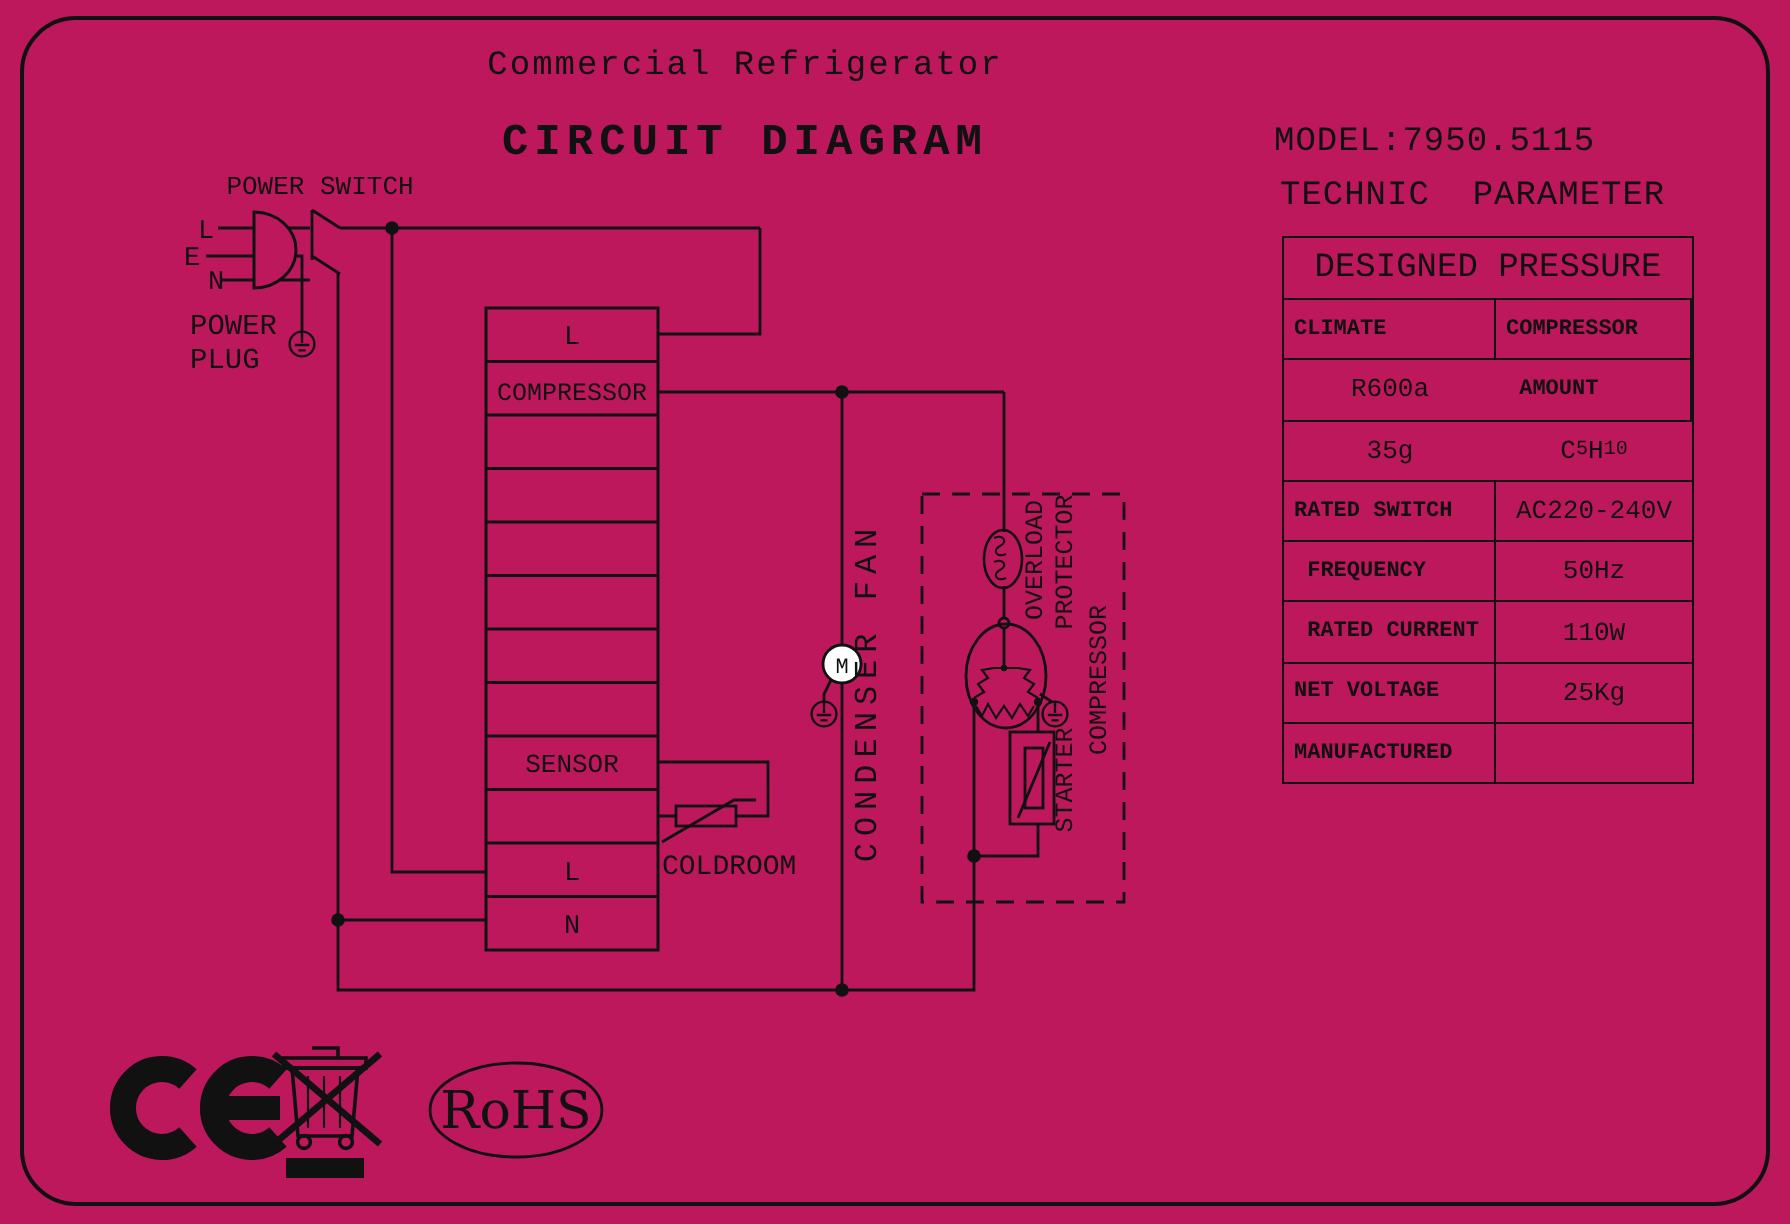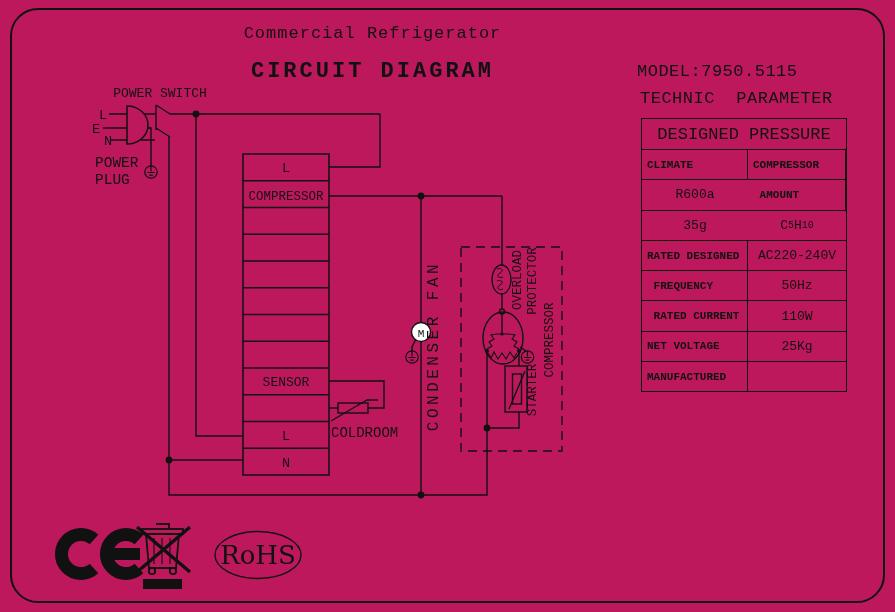--- a/index.html
+++ b/index.html
@@ -41,21 +41,21 @@
   <div class="subtitle">TECHNIC  PARAMETER</div>
 
   <div class="ptable">
     <div class="hdr">DESIGNED PRESSURE</div>
     <div class="lbl">CLIMATE</div>
     <div class="lbl">COMPRESSOR</div>
     <div class="val">R600a</div>
     <div class="lbl"> AMOUNT</div>
     <div class="val">35g</div>
     <div class="val"><span>C</span><span class="sub">5</span><span>H</span><span class="sub">10</span></div>
-    <div class="lbl">RATED DESIGNED</div>
+    <div class="lbl">RATED SWITCH</div>
     <div class="val">AC220-240V</div>
     <div class="lbl"> FREQUENCY</div>
     <div class="val">50Hz</div>
     <div class="lbl"> RATED CURRENT</div>
     <div class="val">110W</div>
     <div class="lbl">NET VOLTAGE</div>
     <div class="val">25Kg</div>
     <div class="lbl">MANUFACTURED</div>
     <div class="val"></div>
   </div>

